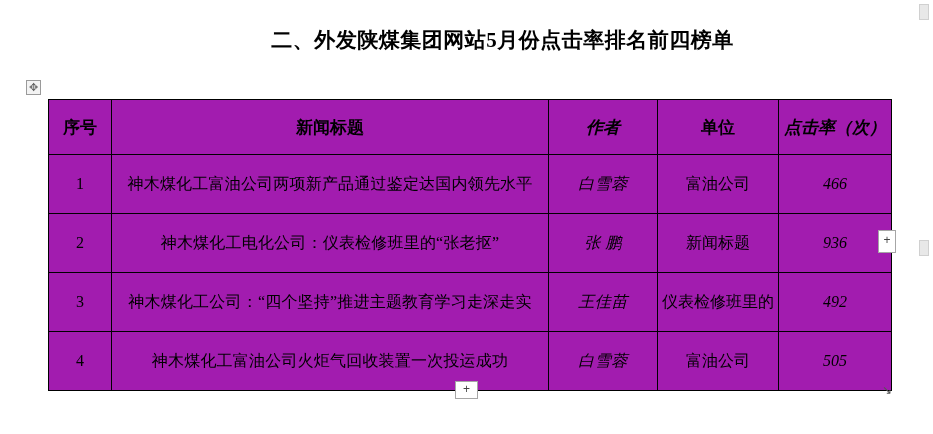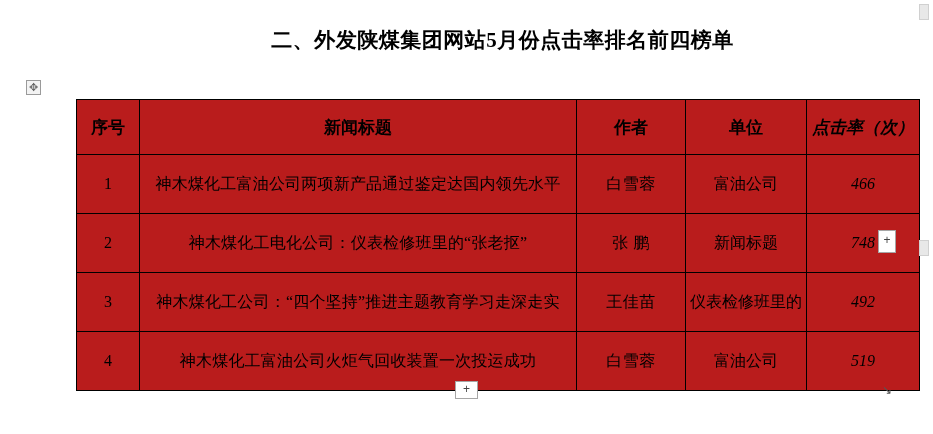--- a/index.html
+++ b/index.html
@@ -37,22 +37,21 @@
   .table-wrap {
     position: absolute;
     left: 48px;
     top: 99px;
     width: 838px;
   }
   table.news-table {
     border-collapse: collapse;
     width: 838px;
     table-layout: fixed;
-    background: #b91c1c;
-    margin-left: 28px;
+    background: #a21caf;
   }
   table.news-table td, table.news-table th {
     border: 1px solid #000000;
     font-size: 16px;
     color: #000000;
     text-align: center;
     vertical-align: middle;
     padding: 0;
     font-weight: normal;
     font-family: "Liberation Serif", "DejaVu Serif", serif;
@@ -60,21 +59,21 @@
   table.news-table thead td {
     height: 54px;
     font-weight: bold;
     font-size: 17px;
   }
   table.news-table tbody td {
     height: 58px;
   }
   .col-idx { width: 62px; }
   .col-title { width: 436px; }
-  .col-author { width: 108px; }
+  .col-author { width: 108px; font-style: italic; }
   .col-unit { width: 120px; }
   .col-hits { width: 112px; font-style: italic; }
 
   td.title-cell {
     text-align: left;
     padding-left: 14px;
     padding-right: 6px;
     font-size: 16px;
     letter-spacing: 0.2px;
   }
@@ -189,35 +188,35 @@
           <td class="col-title title-cell">神木煤化工富油公司两项新产品通过鉴定达国内领先水平</td>
           <td class="col-author author-cell">白雪蓉</td>
           <td class="col-unit">富油公司</td>
           <td class="col-hits hits-cell">466</td>
         </tr>
         <tr>
           <td class="col-idx">2</td>
           <td class="col-title title-cell">神木煤化工电化公司：仪表检修班里的“张老抠”</td>
           <td class="col-author author-cell">张 鹏</td>
           <td class="col-unit">新闻标题</td>
-          <td class="col-hits hits-cell">748</td>
+          <td class="col-hits hits-cell">936</td>
         </tr>
         <tr>
           <td class="col-idx">3</td>
           <td class="col-title title-cell">神木煤化工公司：“四个坚持”推进主题教育学习走深走实</td>
           <td class="col-author author-cell">王佳苗</td>
           <td class="col-unit">仪表检修班里的</td>
           <td class="col-hits hits-cell">492</td>
         </tr>
         <tr>
           <td class="col-idx">4</td>
           <td class="col-title title-cell">神木煤化工富油公司火炬气回收装置一次投运成功</td>
           <td class="col-author author-cell">白雪蓉</td>
           <td class="col-unit">富油公司</td>
-          <td class="col-hits hits-cell">519</td>
+          <td class="col-hits hits-cell">505</td>
         </tr>
       </tbody>
     </table>
   </div>
 
   <div class="add-row-btn">+</div>
   <div class="add-col-btn">+</div>
   <div class="resize-handle">↘</div>
 
   <div class="scroll-mark-top"></div>

